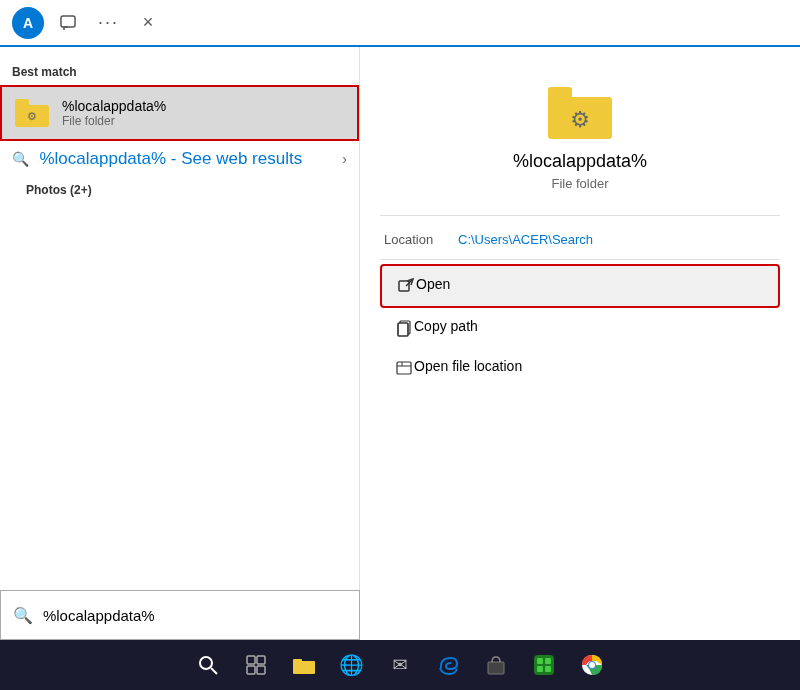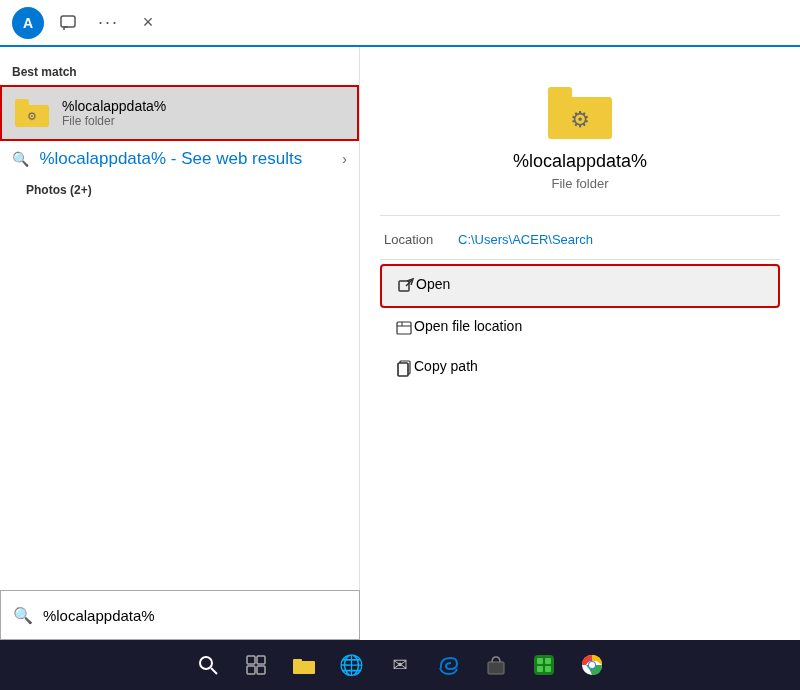--- a/index.html
+++ b/index.html
@@ -484,37 +484,37 @@
             <path d="M10 4 L16 2 L14 8" stroke="#333" stroke-width="1.5" fill="none"></path>
             <line x1="9" y1="9" x2="15" y2="3" stroke="#333" stroke-width="1.5"></line>
           </svg>
         </div>
         <span class="action-label">Open</span>
       </div>
 
       <div class="action-row">
         <div class="action-icon">
           <svg width="18" height="18" viewBox="0 0 18 18">
+            <rect x="5" y="2" width="10" height="13" rx="1" stroke="#333" stroke-width="1.2" fill="none"></rect>
+            <rect x="3" y="4" width="10" height="13" rx="1" stroke="#333" stroke-width="1.2" fill="white"></rect>
+            <rect x="3" y="4" width="10" height="13" rx="1" stroke="#333" stroke-width="1.2" fill="none"></rect>
+          </svg>
+        </div>
+        <span class="action-label">Copy path</span>
+      </div>
+
+      <div class="action-row">
+        <div class="action-icon">
+          <svg width="18" height="18" viewBox="0 0 18 18">
             <rect x="2" y="3" width="14" height="12" rx="1" stroke="#333" stroke-width="1.2" fill="none"></rect>
             <line x1="2" y1="7" x2="16" y2="7" stroke="#333" stroke-width="1"></line>
             <line x1="7" y1="3" x2="7" y2="7" stroke="#333" stroke-width="1"></line>
           </svg>
         </div>
         <span class="action-label">Open file location</span>
-      </div>
-
-      <div class="action-row">
-        <div class="action-icon">
-          <svg width="18" height="18" viewBox="0 0 18 18">
-            <rect x="5" y="2" width="10" height="13" rx="1" stroke="#333" stroke-width="1.2" fill="none"></rect>
-            <rect x="3" y="4" width="10" height="13" rx="1" stroke="#333" stroke-width="1.2" fill="white"></rect>
-            <rect x="3" y="4" width="10" height="13" rx="1" stroke="#333" stroke-width="1.2" fill="none"></rect>
-          </svg>
-        </div>
-        <span class="action-label">Copy path</span>
       </div>
     </div>
   </div>
 </div>
 
 <div class="search-bar-bottom">
   <span style="font-size:16px;color:#555;">🔍</span>
   <input class="search-bar-input" type="text" value="%localappdata%" style="">
 </div>
 

